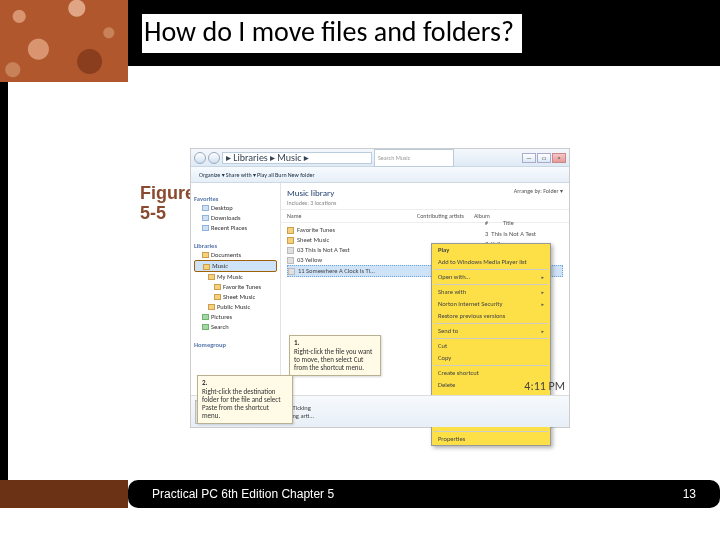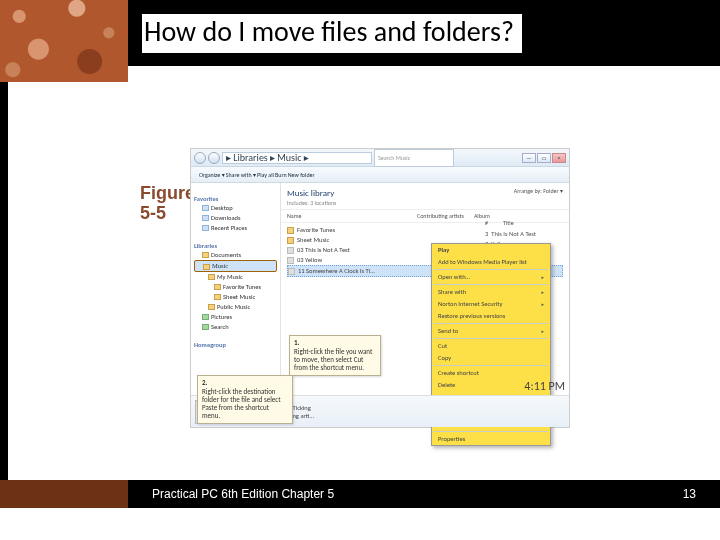--- a/index.html
+++ b/index.html
@@ -74,21 +74,21 @@
 
   
   .callout { position:absolute; background:#fffbe6; border:1px solid #b8b090; font-size:7px; color:#333; padding:3px 4px; line-height:1.15; box-shadow:1px 1px 2px rgba(0,0,0,.15); width:92px; }
   .callout b { display:block; margin-bottom:1px; }
   .co1 { top:186px; left:98px; }
   .co2 { top:226px; left:6px; width:96px; }
 
   
   .footer { position:absolute; left:0; right:0; bottom:32px; height:28px; display:flex; }
   .foot-brown { width:128px; background:#6b3216; }
-  .foot-black { flex:1; background:#000; display:flex; align-items:center; justify-content:space-between; padding:0 24px; }
+  .foot-black { flex:1; background:#000; display:flex; align-items:center; justify-content:space-between; padding:0 24px;border-radius:10px; }
   .foot-black .ftext { color:#fff; font-size:12px; font-family:Arial, sans-serif; }
   .page-white { position:absolute; left:0; right:0; bottom:0; height:32px; background:#fff; }
 
   
   .time { position:absolute; right:4px; bottom:34px; font-size:12px; color:#444; }
 </style>
 </head>
 <body>
 
 <div class="decor"></div>

